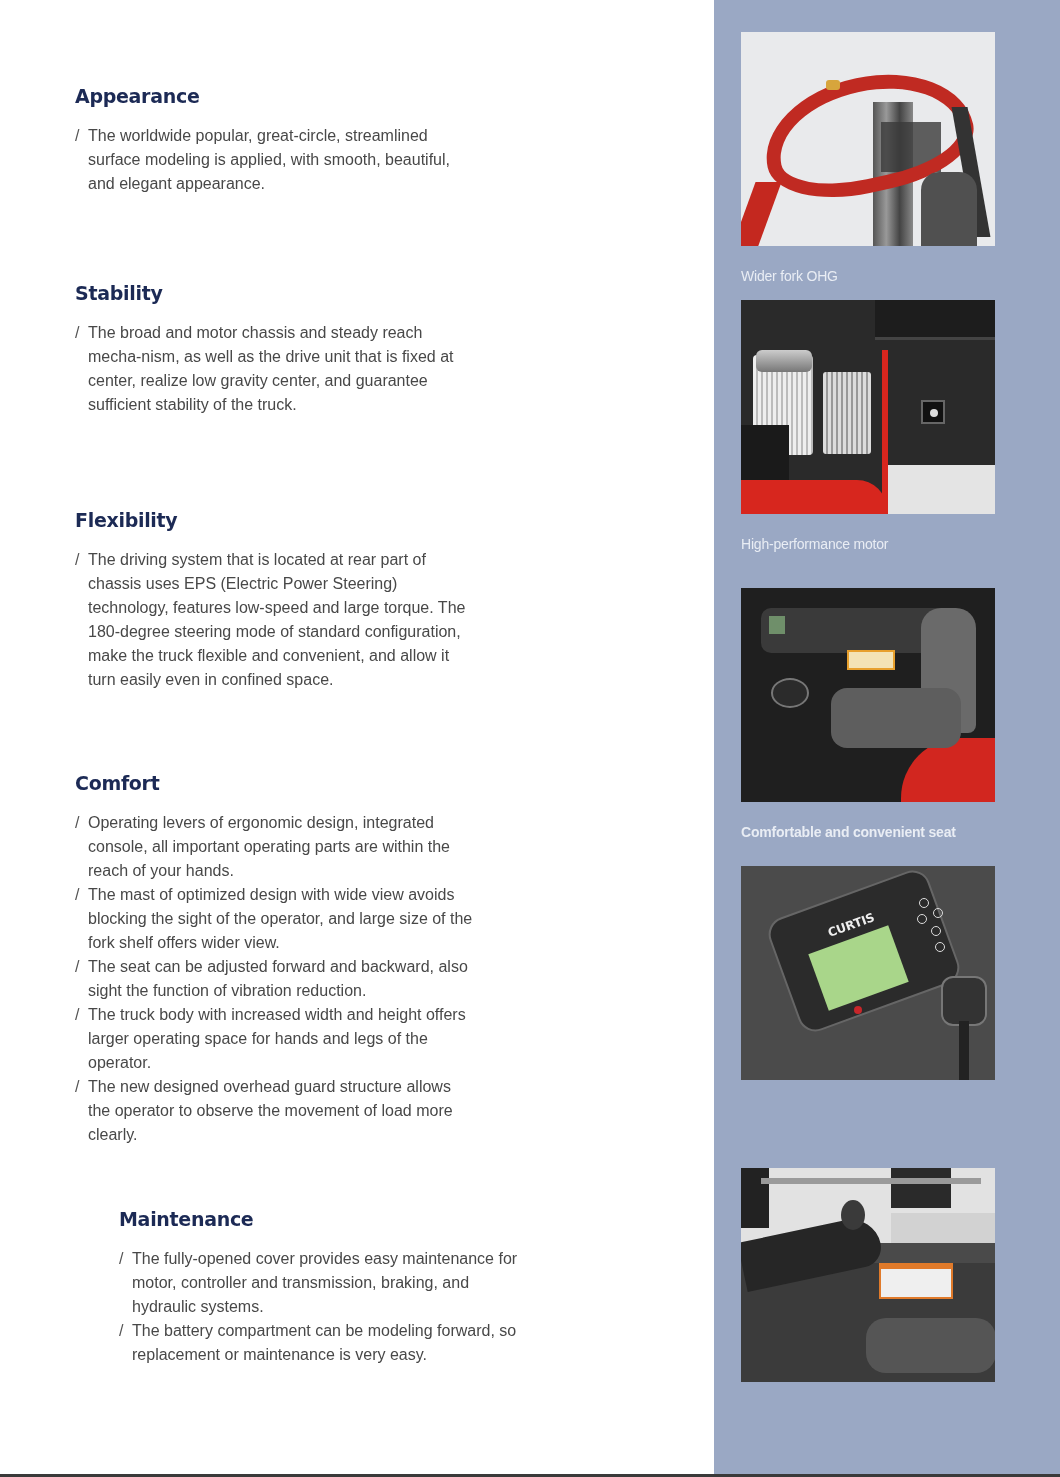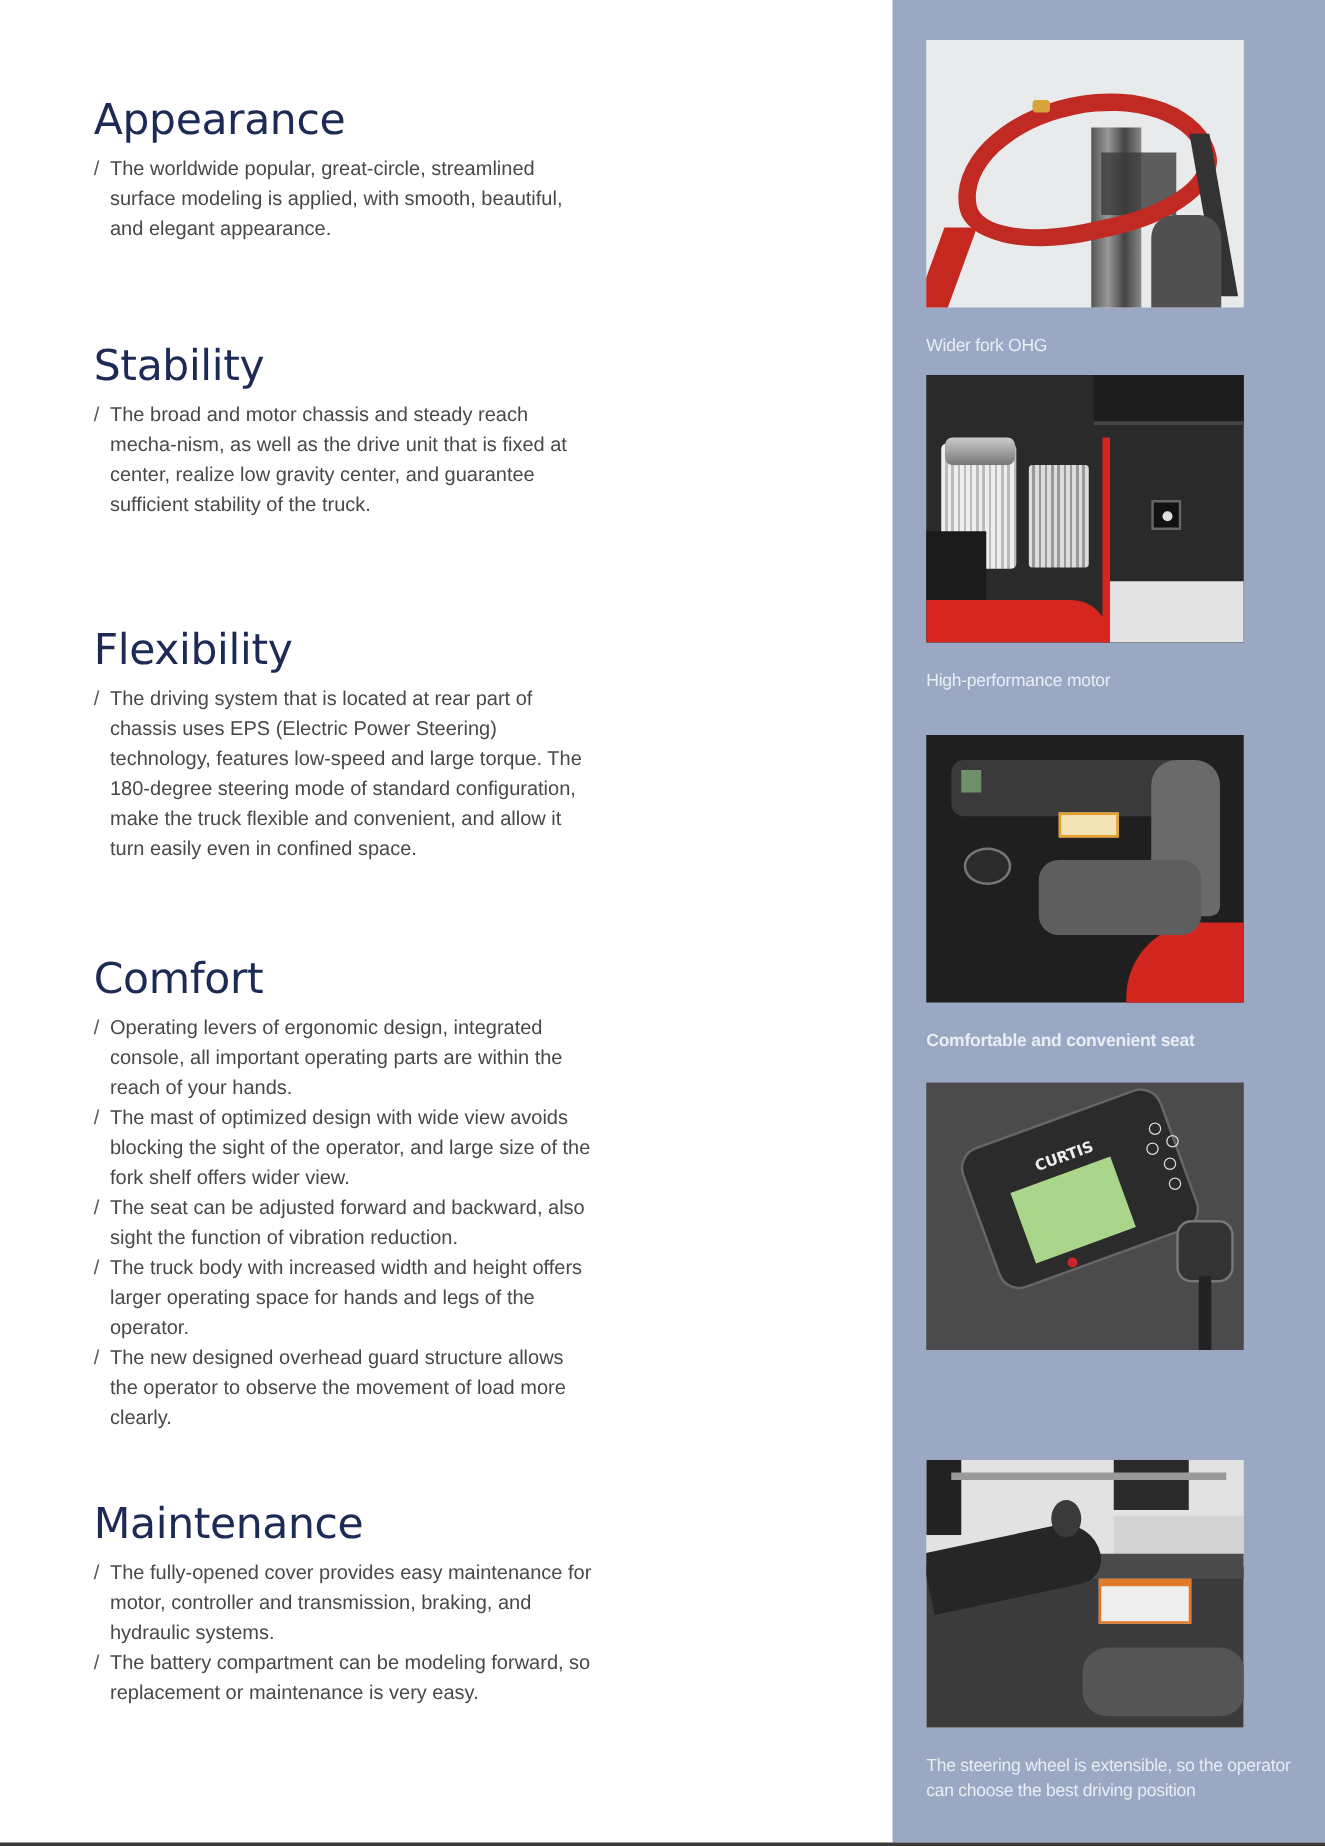--- a/index.html
+++ b/index.html
@@ -5,22 +5,22 @@
     * { box-sizing: border-box; margin: 0; padding: 0; }
     html, body { width: 1060px; height: 1477px; background: #ffffff; overflow: hidden; }
     body { position: relative; font-family: "Liberation Sans", "DejaVu Sans", sans-serif; }
 
     .page-bottom-rule { position: absolute; left: 0; right: 0; bottom: 0; height: 3px; background: #3a3a3a; }
 
     .left-col { position: absolute; left: 0; top: 0; width: 714px; height: 1474px; }
     .section { position: absolute; left: 75px; width: 400px; }
     .section h2 {
       font-family: "DejaVu Sans", sans-serif;
-      font-weight: normal;
-      font-size: 34px;
+      font-weight: bold;
+      font-size: 19px;
       color: #1c2a55;
       letter-spacing: -0.3px;
       line-height: 32px;
       margin-bottom: 12px;
     }
     .bullets { list-style: none; }
     .bullet {
       position: relative;
       padding-left: 13px;
       font-family: "Liberation Sans", sans-serif;
@@ -166,21 +166,21 @@
         <span class="slash">/</span>
         <span>The truck body with increased width and height offers larger operating space for hands and legs of the operator.</span>
       </li>
       <li class="bullet">
         <span class="slash">/</span>
         <span>The new designed overhead guard structure allows the operator to observe the movement of load more clearly.</span>
       </li>
     </ul>
   </section>
 
-  <section class="section" style="top:1203px;">
+  <section class="section" style="top:1203px;margin-left:44px;">
     <h2>Maintenance</h2>
     <ul class="bullets">
       <li class="bullet">
         <span class="slash">/</span>
         <span>The fully-opened cover provides easy maintenance for motor, controller and transmission, braking, and hydraulic systems.</span>
       </li>
       <li class="bullet">
         <span class="slash">/</span>
         <span>The battery compartment can be modeling forward, so replacement or maintenance is very easy.</span>
       </li>
@@ -253,17 +253,16 @@
         <div class="mastr"></div>
       <div class="rail"></div>
       <div class="glass"></div>
       <div class="body"></div>
         <div class="dash"></div>
       <div class="column"></div>
         <div class="wheel"></div>
       <div class="warn"></div>
       <div class="seat"></div>
     </div>
-    <figcaption class="caption">The steering wheel is extensible, so the operator can choose the best driving position</figcaption>
   </figure>
 </aside>
 
 <div class="page-bottom-rule"></div>
 
 </body></html>

